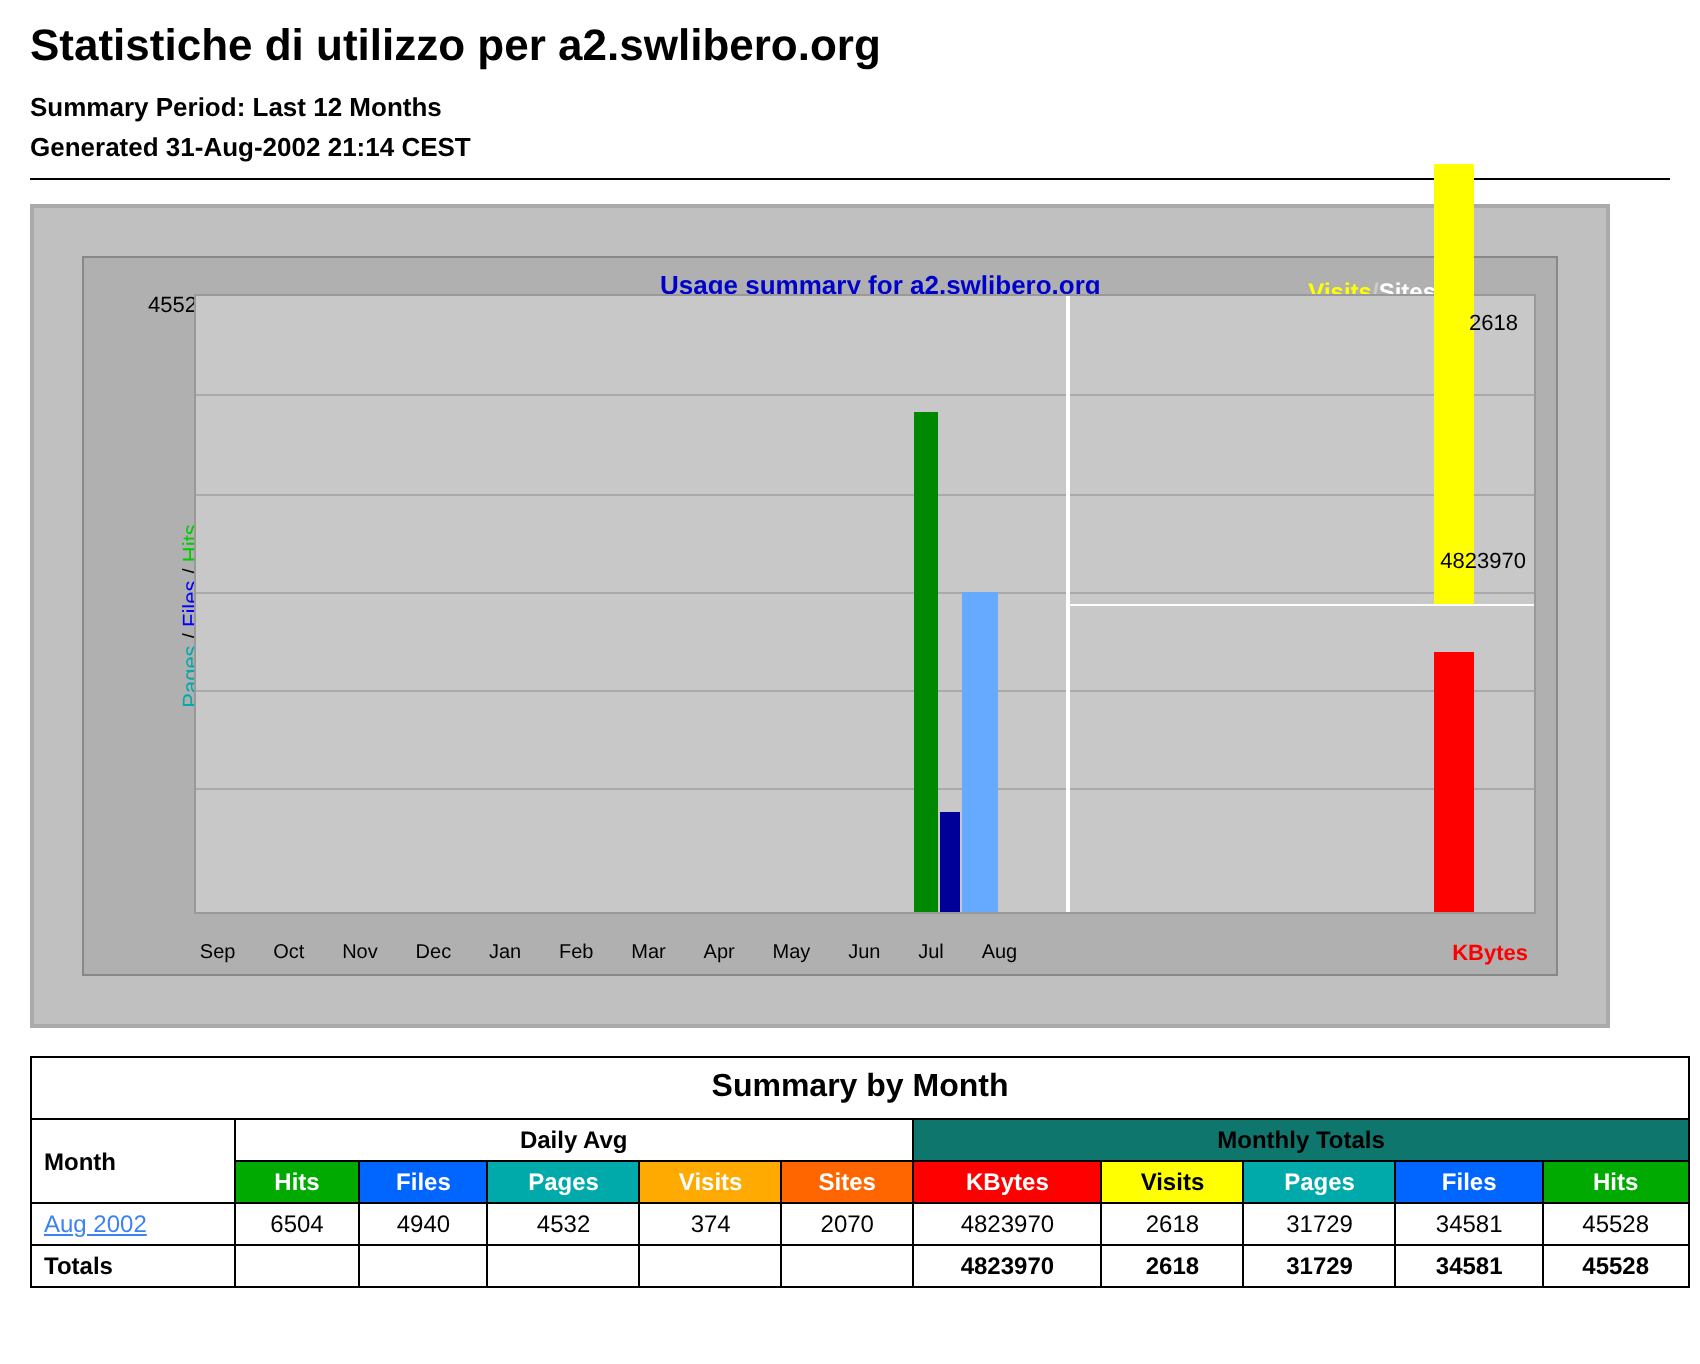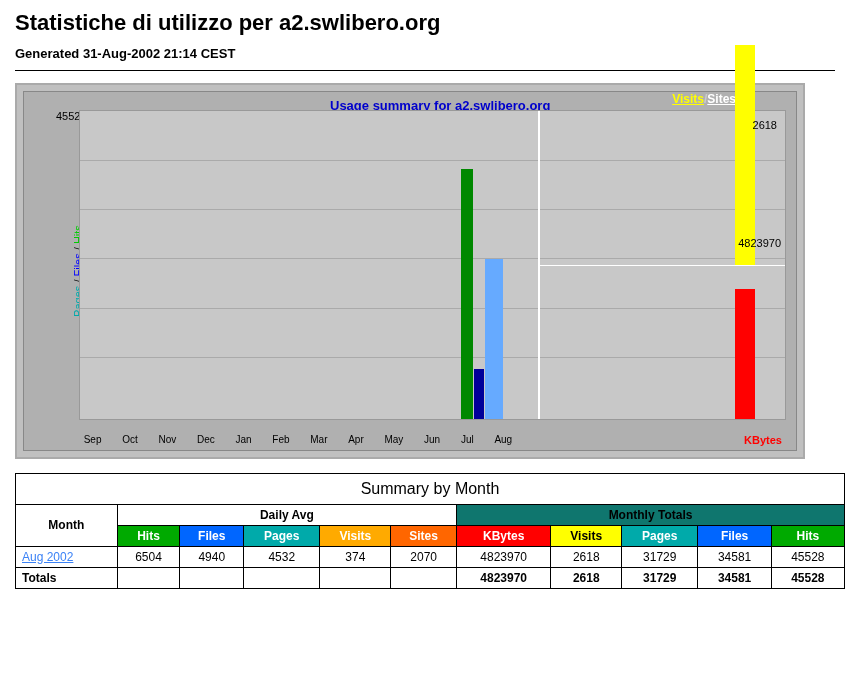--- a/index.html
+++ b/index.html
@@ -24,42 +24,42 @@
     hr {
       border: none;
       border-top: 1px solid #000;
       margin-bottom: 12px;
     }
 
     
     .chart-wrapper {
       border: 2px solid #aaa;
       background: #c0c0c0;
-      padding: 6px;
+      padding: 24px;
       margin-bottom: 14px;
       width: 790px;
     }
     .chart-inner {
       background: #b0b0b0;
       position: relative;
       height: 360px;
       border: 1px solid #888;
     }
     .chart-title {
       position: absolute;
       top: 6px;
       left: 50%;
       transform: translateX(-80px);
       color: #0000cc;
       font-size: 13px;
       font-weight: bold;
     }
     .chart-legend {
       position: absolute;
-      top: 0;
+      top: 10px;
       right: 60px;
       font-size: 12px;
       font-weight: bold;
     }
     .legend-visits { color: yellow; text-decoration: underline; }
     .legend-slash { color: #ccc; }
     .legend-sites { color: white; text-decoration: underline; }
 
     
     .y-axis-label {
@@ -190,21 +190,21 @@
       font-size: 11px;
     }
 
     
     .table-section {
       width: 830px;
     }
     .table-title {
       text-align: center;
       font-size: 16px;
-      font-weight: normal;
+      font-weight: bold;
       padding: 6px;
       border: 1px solid #000;
       border-bottom: none;
       background: #fff;
     }
     table {
       width: 100%;
       border-collapse: collapse;
       border: 1px solid #000;
     }
@@ -212,21 +212,21 @@
       border: 1px solid #000;
       padding: 3px 6px;
       text-align: center;
       font-size: 12px;
     }
     table th {
       background: #fff;
       font-weight: bold;
     }
     .th-month {
-      text-align: center;
+      text-align: left;
     }
     .th-daily { background: #fff; }
     .th-monthly { background: #0f766e; }
     .td-month { text-align: left; }
     .col-hits-h { background: #00aa00; color: #fff; }
     .col-files-h { background: #0066ff; color: #fff; }
     .col-pages-h { background: #00aaaa; color: #fff; }
     .col-visits-h { background: #ffaa00; color: #fff; }
     .col-sites-h { background: #ff6600; color: #fff; }
     .col-kbytes-h { background: red; color: #fff; }
@@ -236,20 +236,21 @@
     .col-hits2-h { background: #00aa00; color: #fff; }
     .link-red { color: #3b82f6; text-decoration: underline; cursor: pointer; }
     .totals-row { font-weight: bold; }
   </style>
 </head>
 <body>
 
 <h1>Statistiche di utilizzo per a2.swlibero.org</h1>
 
 <div class="summary-info">
+  <div>Summary Period: Last 12 Months</div>
   <div>Generated 31-Aug-2002 21:14 CEST</div>
 </div>
 
 <hr>
 
 <div class="chart-wrapper">
   <div class="chart-inner">
 
     <div class="chart-title">Usage summary for a2.swlibero.org</div>
 

